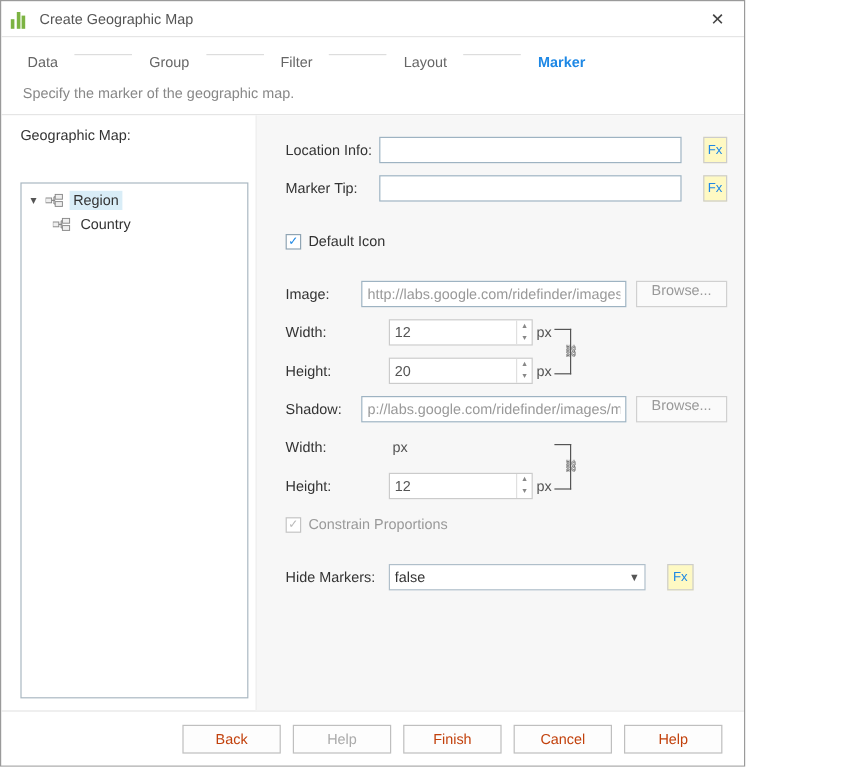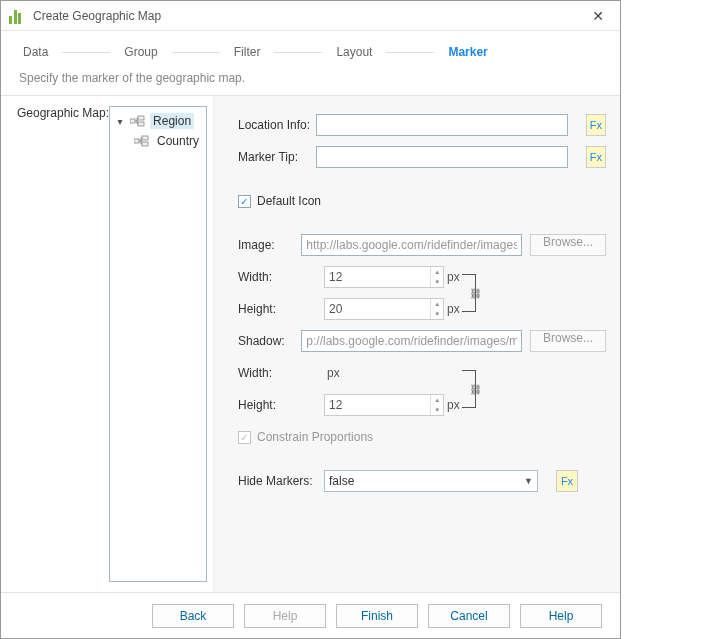--- a/index.html
+++ b/index.html
@@ -42,21 +42,21 @@
     width: 28px; height: 20px;
     display: flex; align-items: center; justify-content: center;
     color: #444; font-size: 14px;
     cursor: pointer;
   }
   .header {
     padding: 14px 18px 10px 18px;
     border-bottom: 1px solid #e5e5e5;
   }
   .steps {
-    display: flex; align-items: center;
+    display: flex; align-items: flex-start;
     font-size: 12px;
     color: #777;
   }
   .step { padding: 0 4px; color: #666; }
   .step.active { color: #1e88e5; font-weight: 600; }
   .step-sep {
     flex: 0 0 48px; height: 1px;
     background: #ddd;
     margin: 0 10px;
   }
@@ -65,21 +65,21 @@
     margin-top: 12px;
   }
   .body {
     flex: 1;
     display: flex;
     overflow: hidden;
   }
   .left-pane {
     width: 212px;
     padding: 10px 6px 10px 16px;
-    display: flex; flex-direction: row;
+    display: flex; flex-direction: column; gap: 28px;
   }
   .left-pane .label {
     color: #333; margin-bottom: 4px; font-size: 12px;
   }
   .tree {
     flex: 1;
     border: 1px solid #aab8c2;
     background: #fff;
     padding: 4px 2px;
     font-size: 12px;
@@ -223,21 +223,21 @@
     display:flex; align-items:center; justify-content:flex-end;
     gap: 10px;
     padding: 0 18px;
     border-top: 1px solid #e5e5e5;
   }
   .footer button {
     width: 82px; height: 24px;
     border: 1px solid #bfbfbf;
     background: #fdfdfd;
     font-size: 12px;
-    color: #0369a1;
+    color: #c2410c;
     cursor: pointer;
   }
   .footer button.disabled { color:#aaa; cursor:default; }
 </style>
 </head>
 <body>
 
 <div class="window">
 
   <div class="titlebar">

